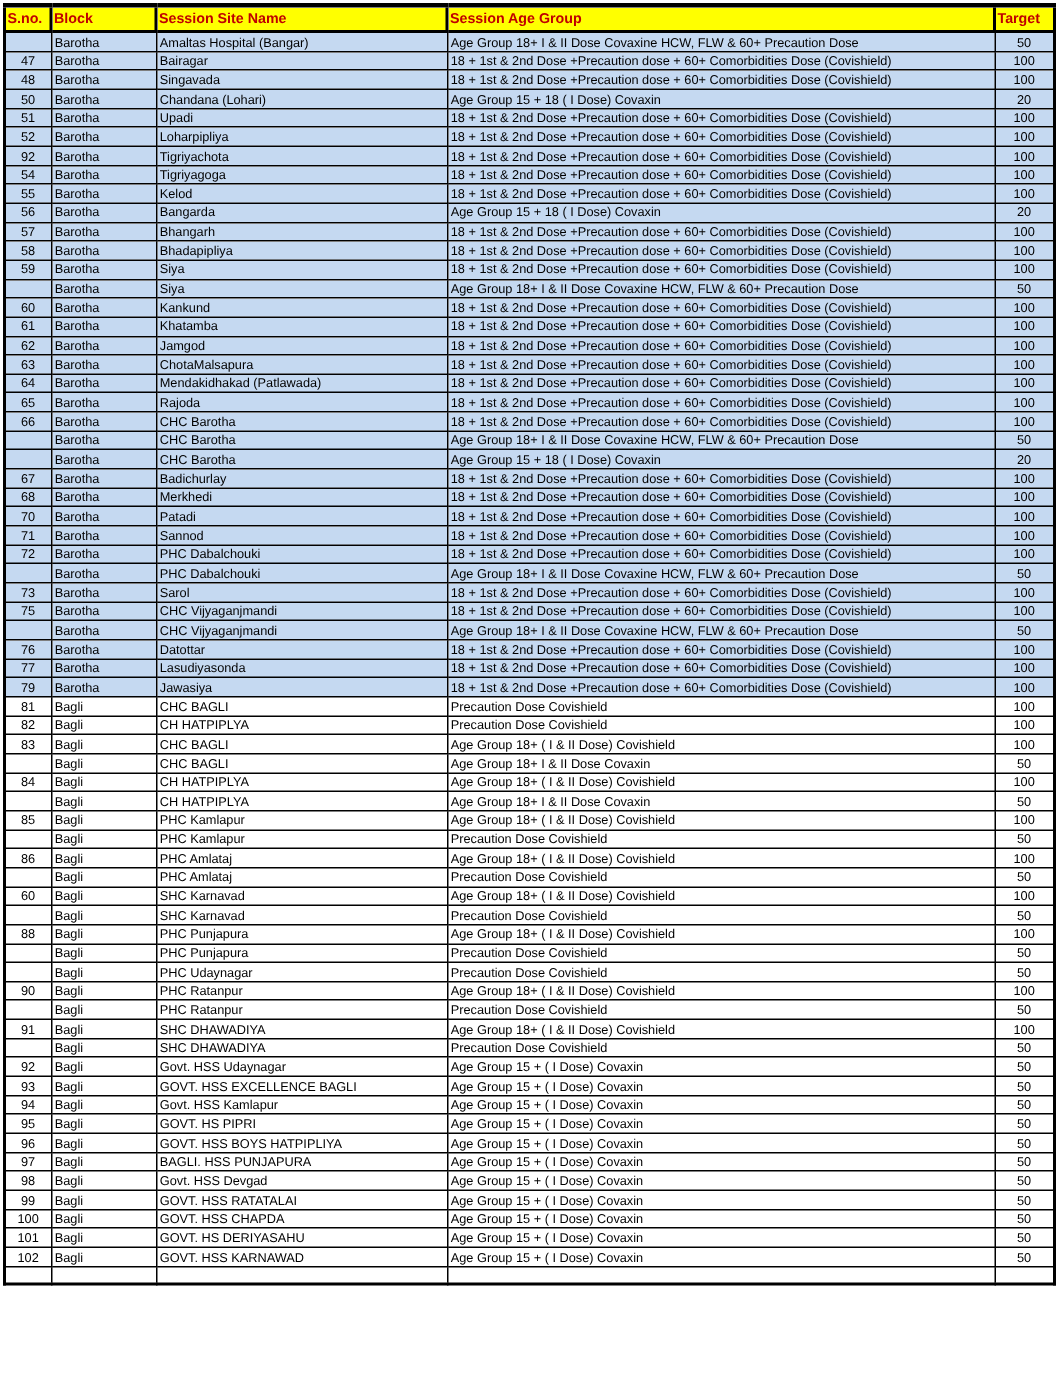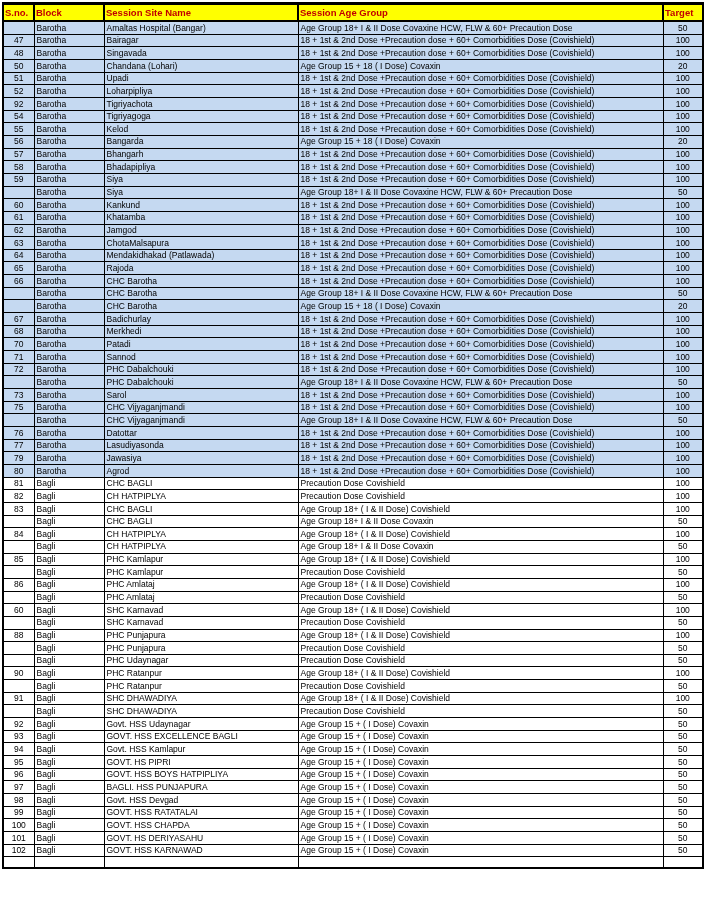--- a/index.html
+++ b/index.html
@@ -318,27 +318,20 @@
           <td class="c3">18 + 1st &amp; 2nd Dose +Precaution dose + 60+ Comorbidities Dose (Covishield)</td>
           <td class="c4">100</td>
         </tr>
         <tr class="blue">
           <td class="c0">79</td>
           <td class="c1">Barotha</td>
           <td class="c2">Jawasiya</td>
           <td class="c3">18 + 1st &amp; 2nd Dose +Precaution dose + 60+ Comorbidities Dose (Covishield)</td>
           <td class="c4">100</td>
         </tr>
-        <tr class="blue">
-          <td class="c0">80</td>
-          <td class="c1">Barotha</td>
-          <td class="c2">Agrod</td>
-          <td class="c3">18 + 1st &amp; 2nd Dose +Precaution dose + 60+ Comorbidities Dose (Covishield)</td>
-          <td class="c4">100</td>
-        </tr>
         <tr class="white">
           <td class="c0">81</td>
           <td class="c1">Bagli</td>
           <td class="c2">CHC BAGLI</td>
           <td class="c3">Precaution Dose Covishield</td>
           <td class="c4">100</td>
         </tr>
         <tr class="white">
           <td class="c0">82</td>
           <td class="c1">Bagli</td>

